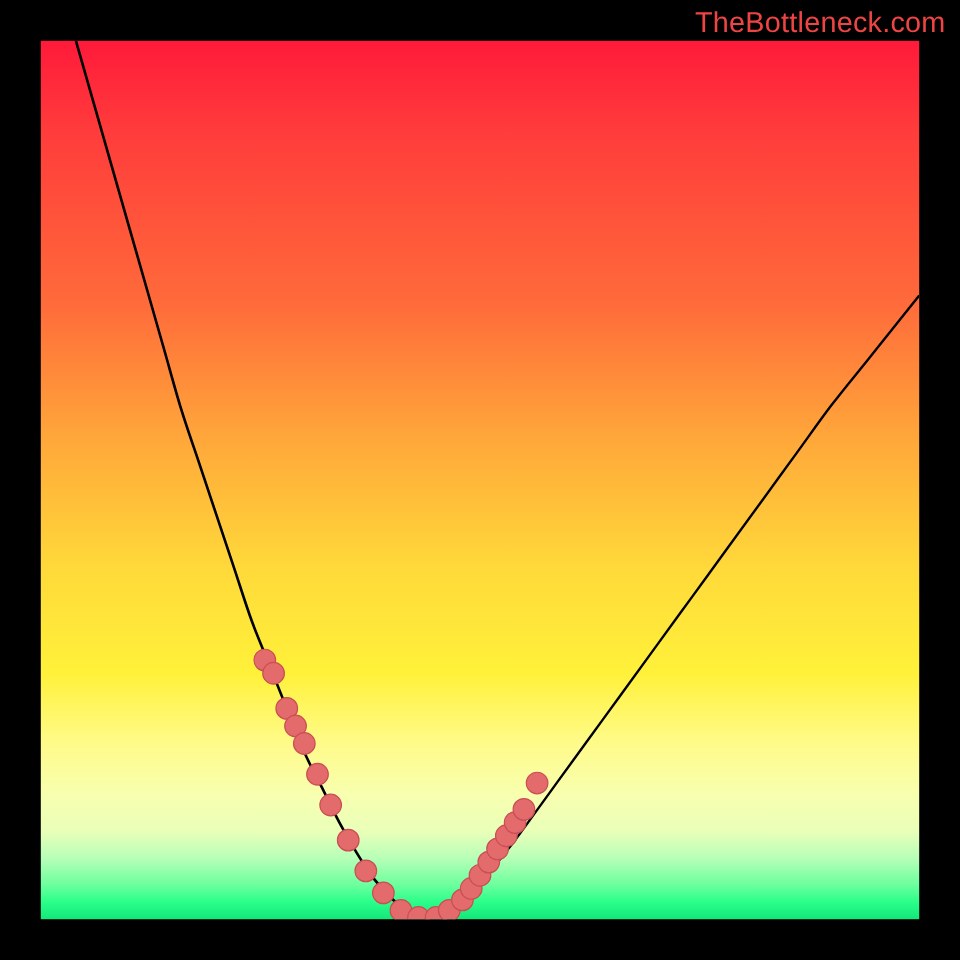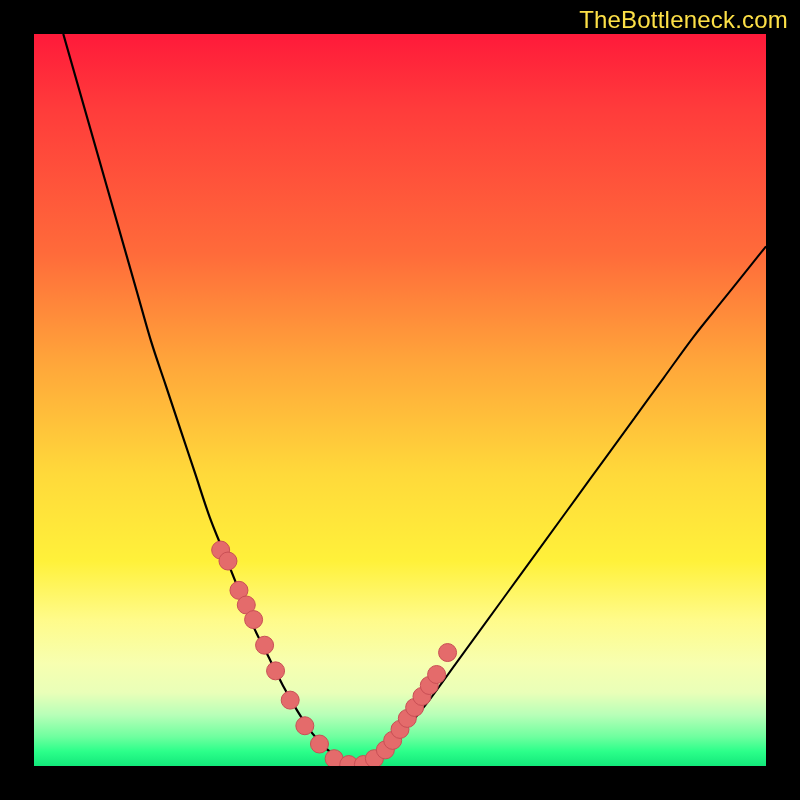--- a/index.html
+++ b/index.html
@@ -40,21 +40,21 @@
         #b8ffb8 93%,
         #6fff9f 96%,
         #2cff8a 98%,
         #12e87a 100%
       );
   }
   .watermark {
     position: absolute;
     top: 6px;
     right: 12px;
-    color: #fde047;
+    color: #ef4444;
     font-size: 24px;
     font-weight: 400;
     letter-spacing: 0.2px;
     user-select: none;
   }
   svg.curve {
     position: absolute;
     left: 0;
     top: 0;
     width: 732px;

